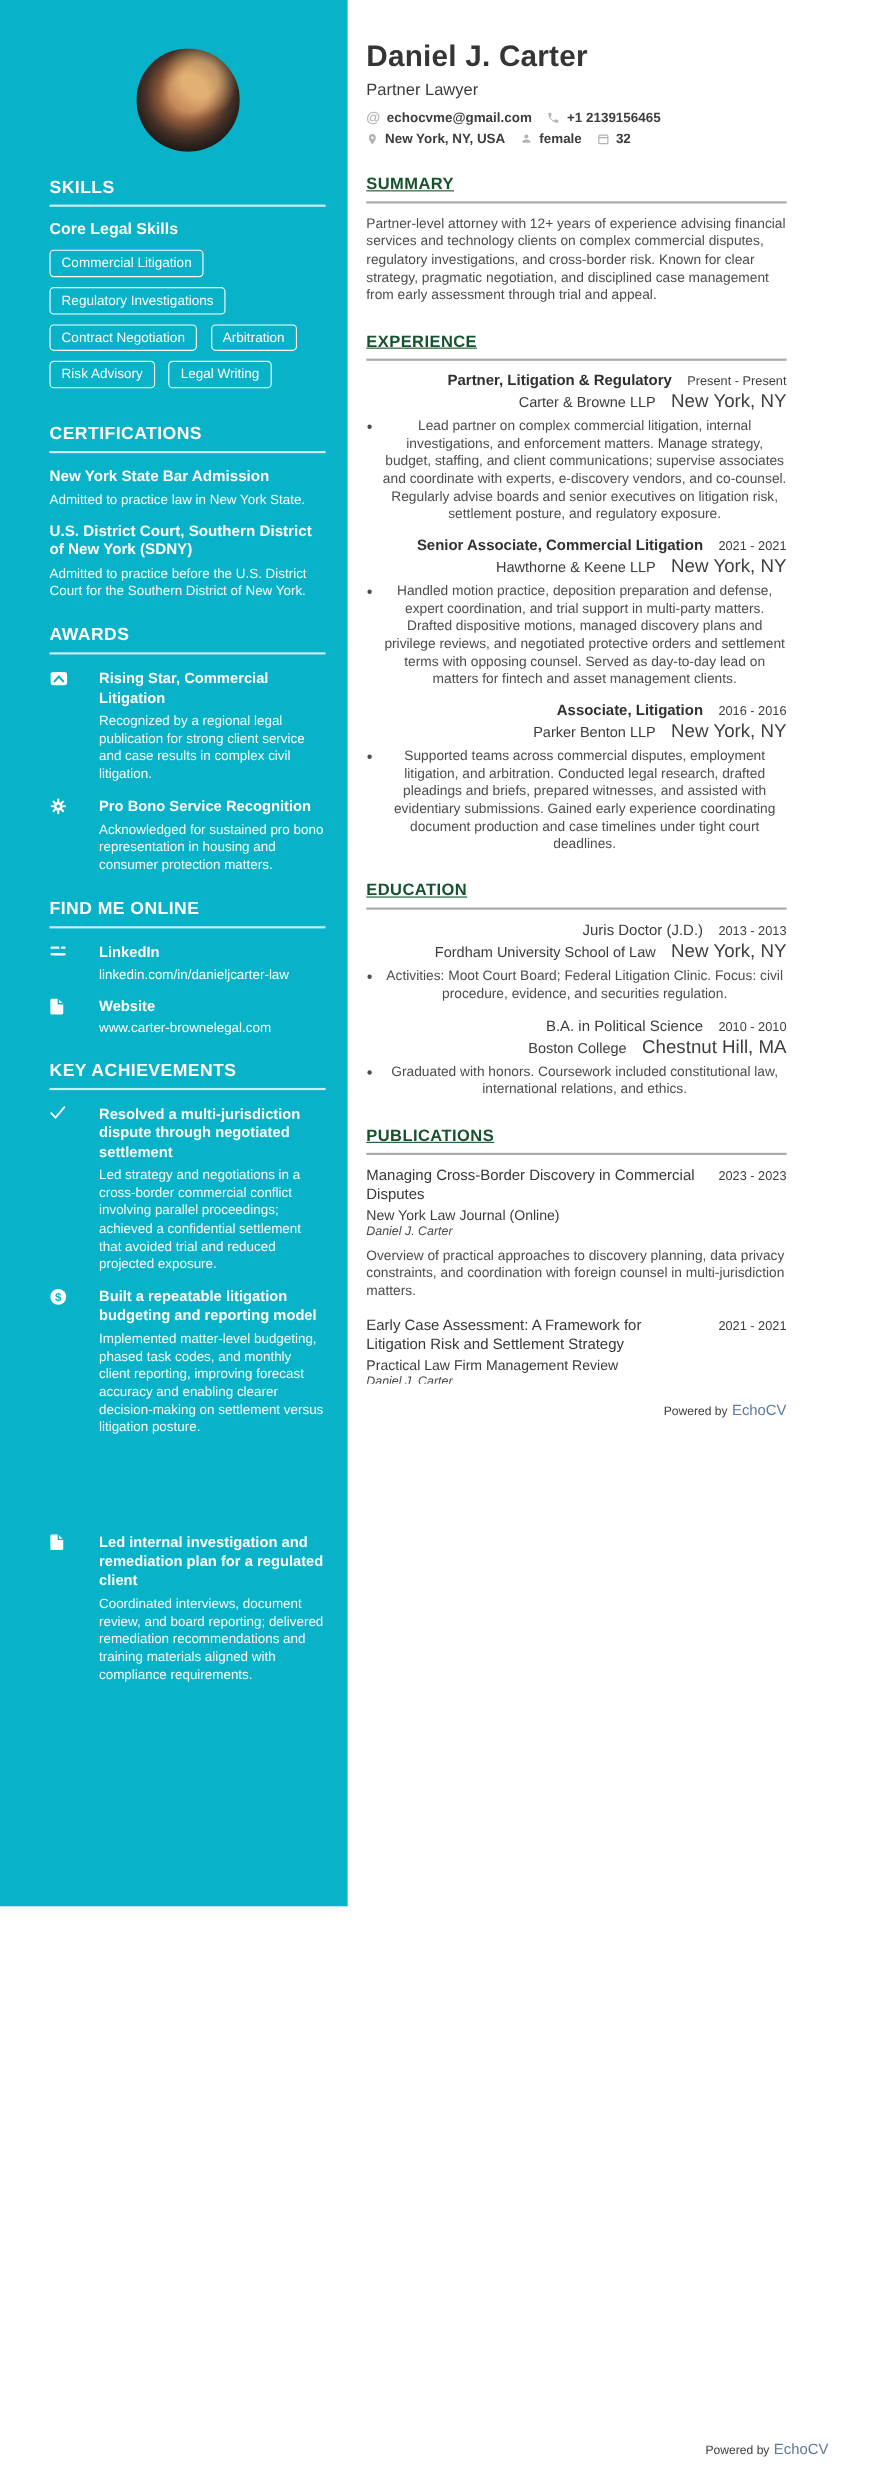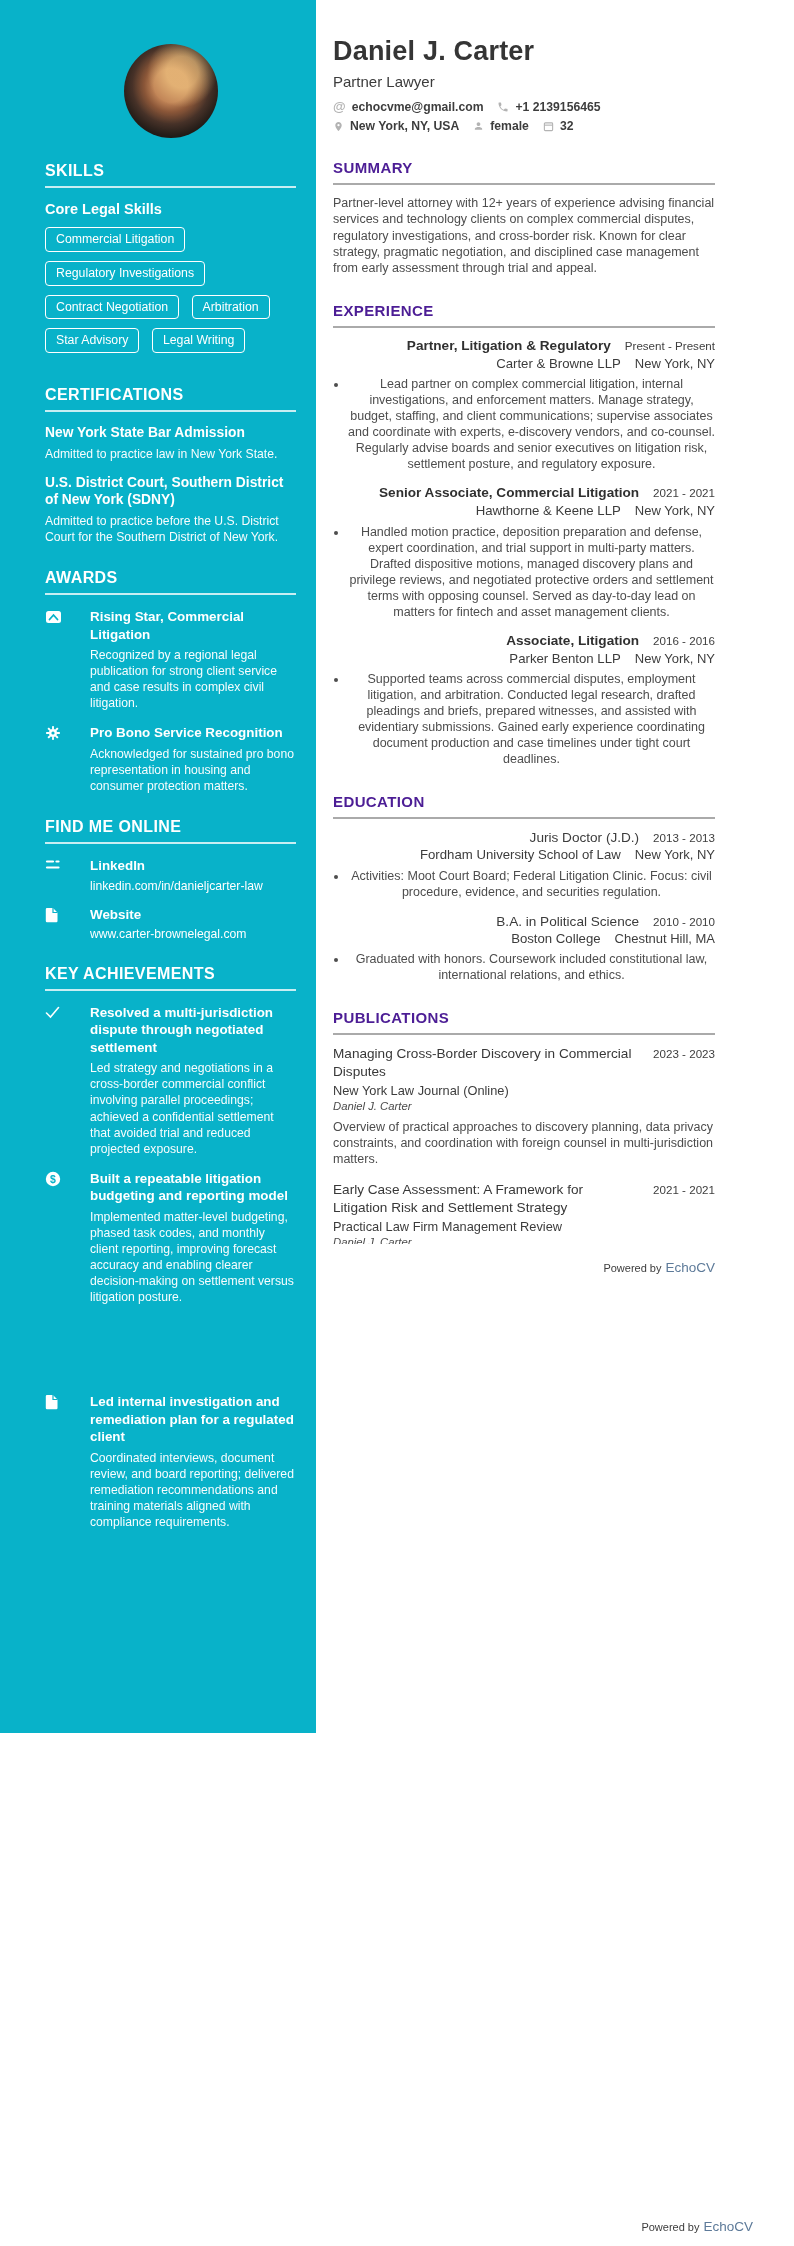--- a/index.html
+++ b/index.html
@@ -37,29 +37,29 @@
   .ach-gap{margin-top:88px;}
 
   
   .main{position:absolute;left:333px;top:0;width:382px;color:var(--body);}
   .name{margin-top:36px;font-size:27px;font-weight:700;color:#353535;letter-spacing:.2px;}
   .role-title{font-size:15px;color:#3c3c3c;margin-top:6px;}
   .contacts{margin-top:9px;display:flex;flex-wrap:wrap;column-gap:14px;row-gap:5px;}
   .contact{display:flex;align-items:center;gap:6px;font-size:12.2px;font-weight:700;color:#3d3d3d;}
   .contact .cicn{color:#b3b3b3;display:inline-flex;align-items:center;}
   .main-section{margin-top:26px;}
-  .main-heading{font-size:15px;font-weight:600;color:#4c1d95;letter-spacing:.4px;}
+  .main-heading{font-size:15px;font-weight:600;color:#14532d;letter-spacing:.4px;text-decoration:underline;}
   .main-rule{height:2px;background:var(--rule);margin:7px 0 10px;}
   .summary-text{font-size:12.5px;line-height:1.3;color:#4d4d4d;}
   .entry{margin-bottom:13px;}
   .erow{display:flex;justify-content:flex-end;align-items:baseline;}
   .erole{font-size:13.6px;font-weight:700;color:#303030;line-height:1.25;}
   .edate{font-size:11.6px;color:#3e3e3e;white-space:nowrap;margin-left:14px;}
   .ecompany{font-size:13.2px;color:#3c3c3c;line-height:1.3;}
-  .eloc{font-size:13px;color:#3e3e3e;white-space:nowrap;margin-left:14px;}
+  .eloc{font-size:17px;color:#3e3e3e;white-space:nowrap;margin-left:14px;}
   .ebullets{margin-top:4px;padding-left:15px;text-align:center;}
   .ebullets li{font-size:12.5px;line-height:1.28;color:#4d4d4d;}
   .pub{margin-bottom:14px;}
   .pub-title{font-size:13.6px;font-weight:500;color:#383838;line-height:1.3;}
   .pub-venue{font-size:12.8px;color:#3c3c3c;margin-top:2px;}
   .pub-author{font-size:11.3px;font-style:italic;color:#4a4a4a;margin-top:2px;}
   .pub-author.clipped{height:8px;overflow:hidden;}
   .pub-desc{font-size:12.5px;line-height:1.3;color:#4d4d4d;margin-top:7px;}
   .footer{margin-top:16px;text-align:right;font-size:11px;color:#3c3c3c;}
   .brand{font-size:13.5px;color:#5d7a99;margin-left:4px;}
@@ -75,21 +75,21 @@
 
     <div class="side-section">
       <div class="side-heading">SKILLS</div>
       <div class="side-rule"></div>
       <div class="group-title">Core Legal Skills</div>
       <div class="tags">
         <span class="tag">Commercial Litigation</span>
         <span class="tag">Regulatory Investigations</span>
         <span class="tag">Contract Negotiation</span>
         <span class="tag">Arbitration</span>
-        <span class="tag">Star Advisory</span>
+        <span class="tag">Risk Advisory</span>
         <span class="tag">Legal Writing</span>
       </div>
     </div>
 
     <div class="side-section">
       <div class="side-heading">CERTIFICATIONS</div>
       <div class="side-rule"></div>
       <div class="cert">
         <div class="cert-name">New York State Bar Admission</div>
         <div class="side-desc">Admitted to practice law in New York State.</div>

